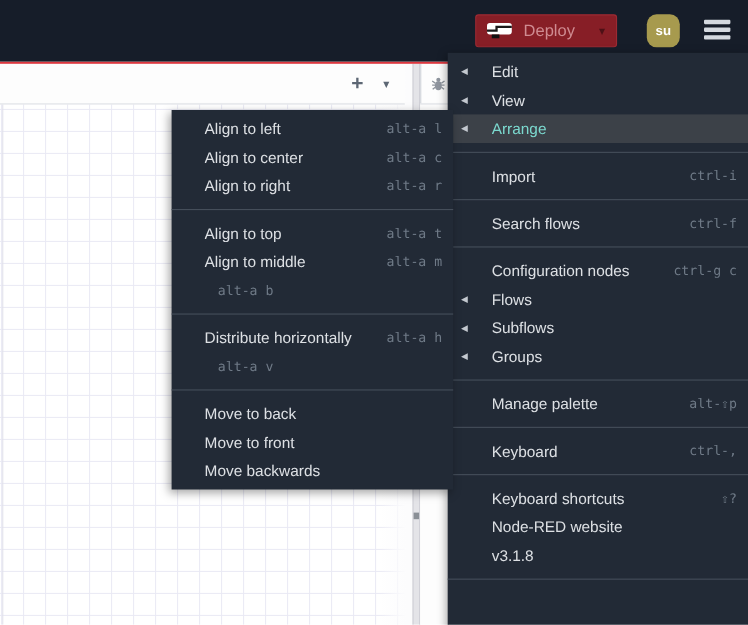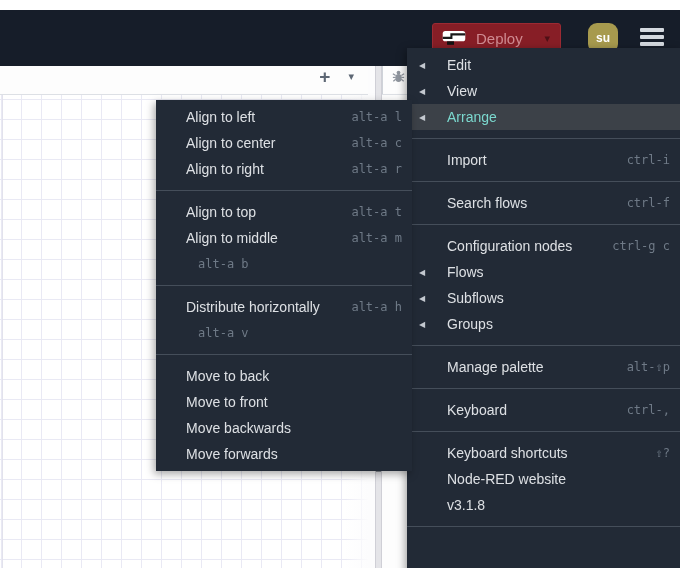--- a/index.html
+++ b/index.html
@@ -59,21 +59,21 @@
   .plus-btn { font-size: 19px; line-height: 1; color: #5d6774; cursor: pointer; font-weight: bold; }
   .caret-btn { font-size: 11px; color: #5d6774; cursor: pointer; }
 
   
   .redline { position: absolute; left: 0; top: 56px; width: 100%; height: 2px; background: #dd373f; z-index: 5; }
 
   
   .header {
     position: absolute; left: 0; top: 0; width: 100%; height: 56px;
     background: #161d29; z-index: 6;
-    display: flex; align-items: center; justify-content: flex-end; margin-top: 10px;
+    display: flex; align-items: center; justify-content: flex-end;
   }
   .deploy-btn {
     position: absolute; right: 119px; top: 13px; height: 30px; width: 129px;
     background: #871e26; border: 1px solid #9c2a33; border-radius: 3px;
     display: flex; align-items: center; padding: 0 10px 0 8px;
     cursor: pointer; font-family: "Liberation Sans", sans-serif;
   }
   .deploy-label { color: #cf8b91; font-size: 15px; margin-left: 9px; flex: 1; text-align: left; }
   .deploy-caret { color: #4e1016; font-size: 11px; }
   .avatar {
@@ -265,16 +265,13 @@
     <div class="menu-divider"></div>
     <div class="menu-item">
       <span class="label">Move to back</span>
     </div>
     <div class="menu-item">
       <span class="label">Move to front</span>
     </div>
     <div class="menu-item">
       <span class="label">Move backwards</span>
     </div>
-    <div class="menu-item">
-      <span class="label">Move forwards</span>
-    </div>
   </div>
 
 </body></html>

